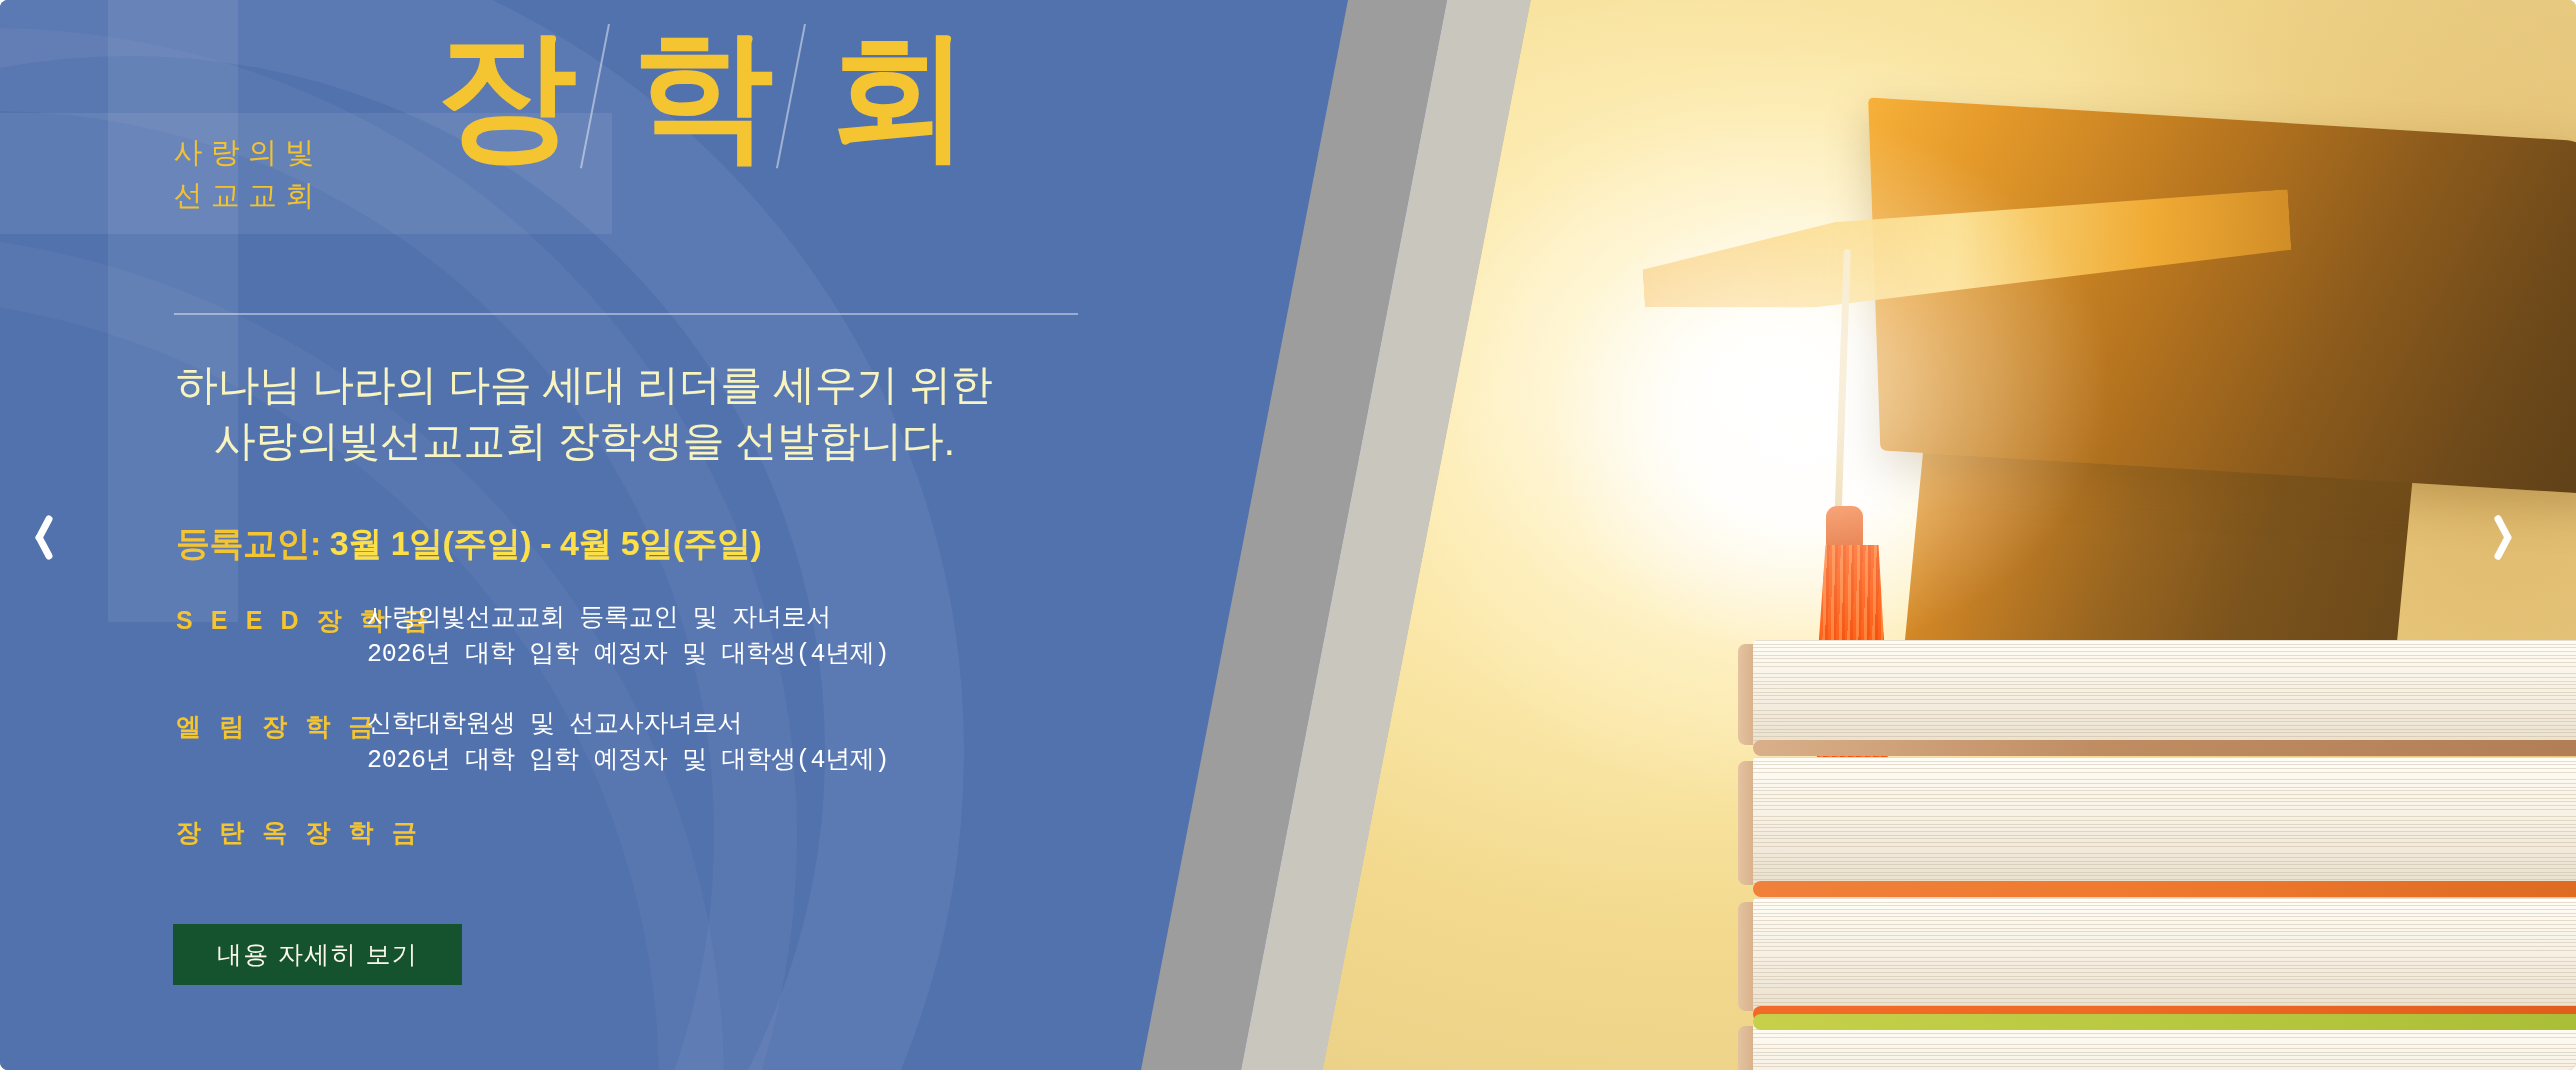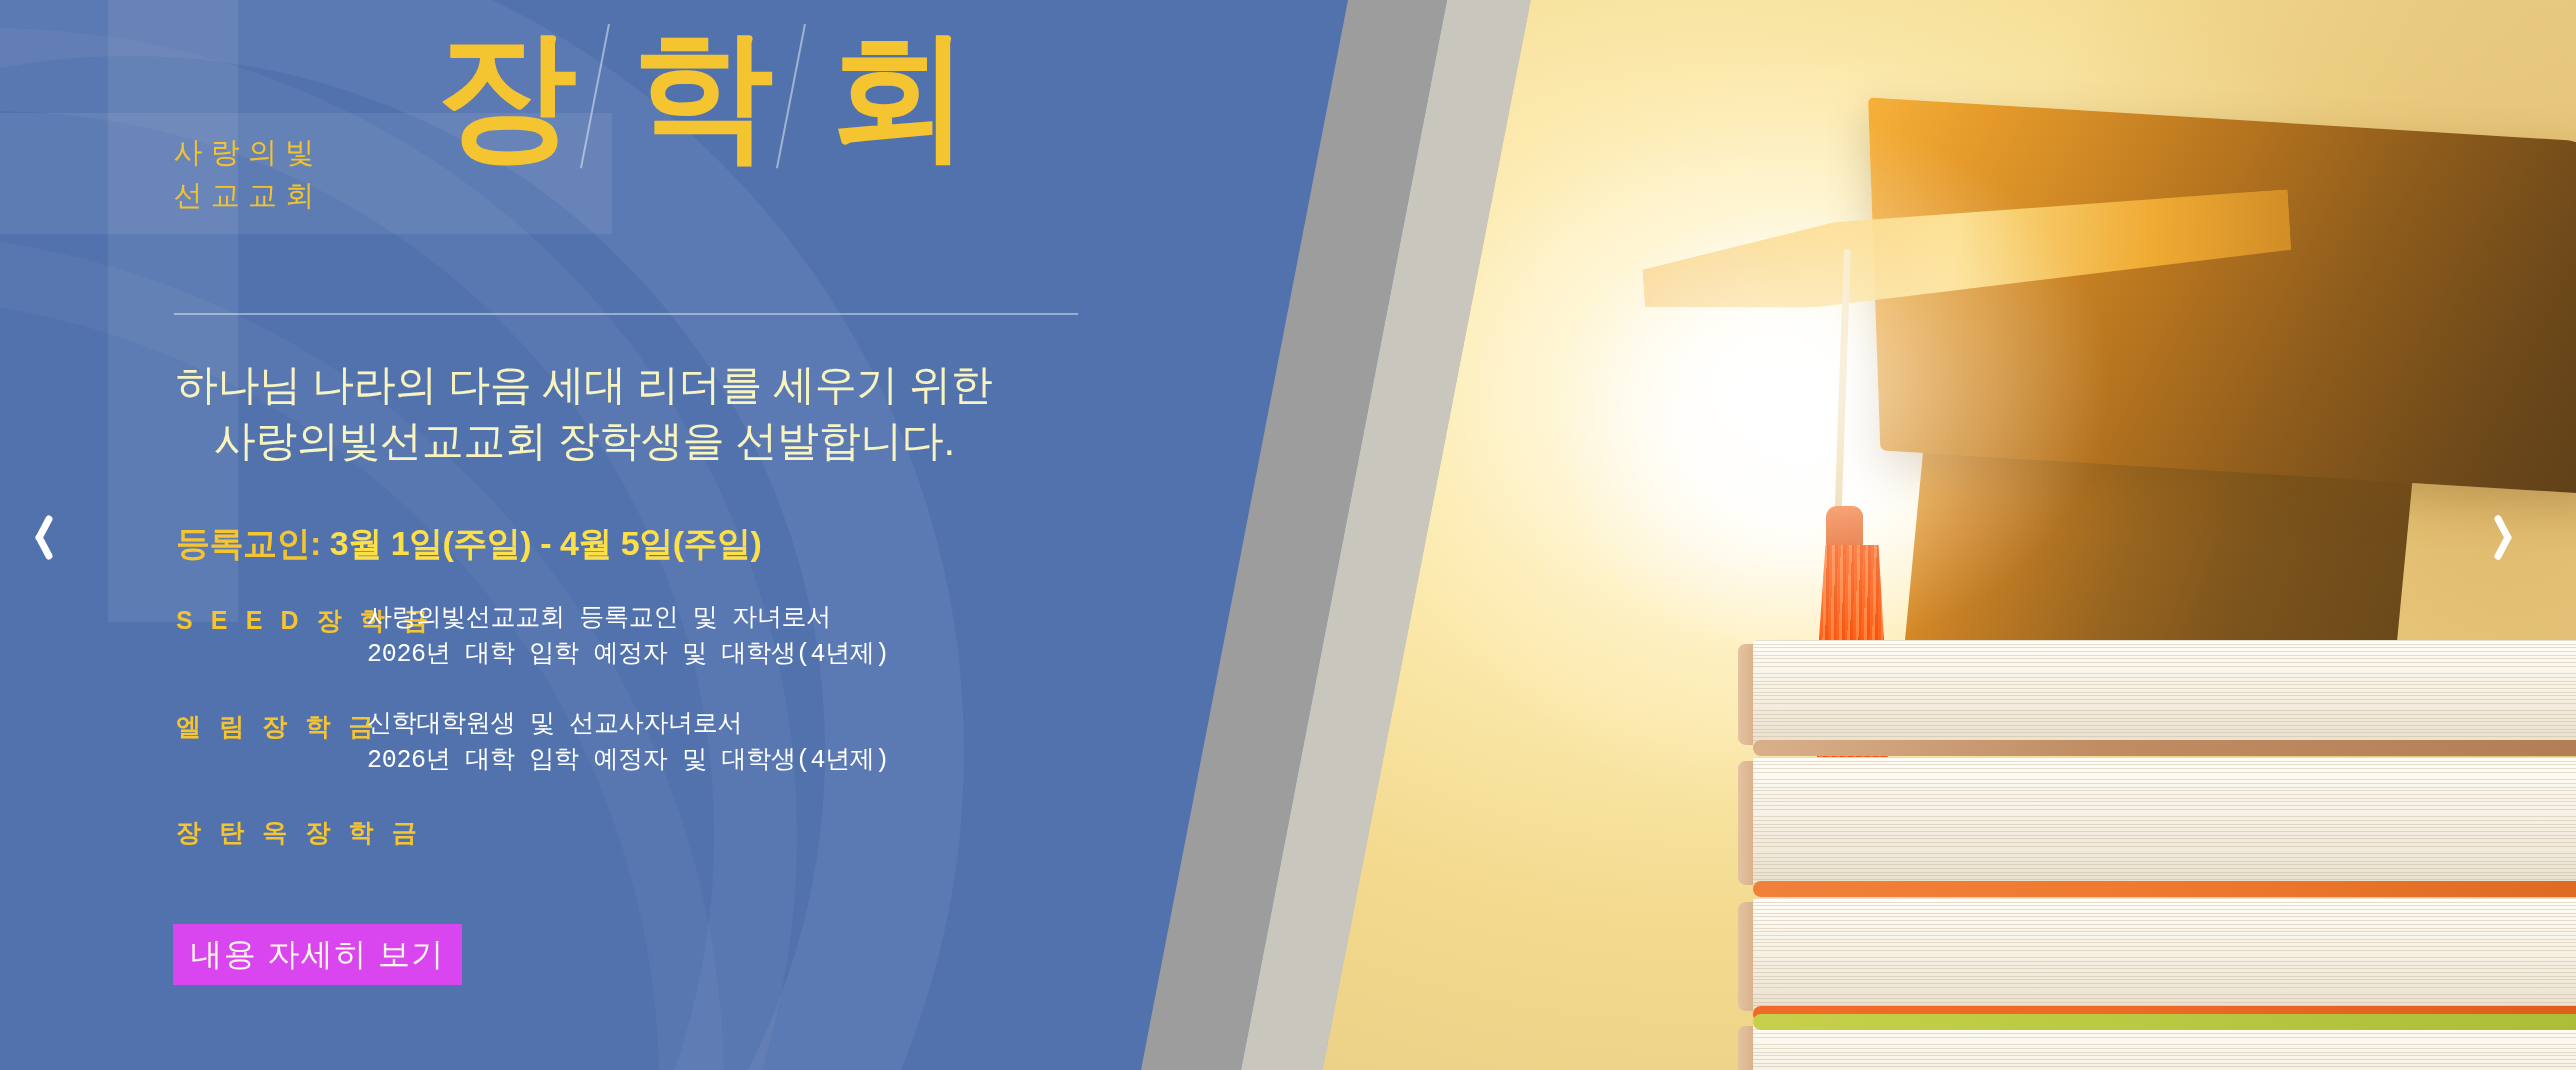--- a/index.html
+++ b/index.html
@@ -10,20 +10,21 @@
   body {
     font-family: "Liberation Sans", "DejaVu Sans", sans-serif;
   }
 
   .banner {
     position: relative;
     width: 2576px;
     height: 1070px;
     overflow: hidden;
     background: #5672b0;
+    border-radius: 8px;
   }
 
   
   .blue-panel {
     position: absolute;
     left: 0;
     top: 0;
     width: 1447px;
     height: 1070px;
     background: #5272ae;
@@ -338,24 +339,24 @@
     font-weight: 400;
     white-space: pre-line;
     letter-spacing: -0.3px;
     font-family: Liberation Mono, monospace;
   }
 
   .cta-button {
     position: absolute;
     left: 173px; top: 924px;
     width: 289px; height: 61px;
-    background: #d946ef;
+    background: #14532d;
     border: none;
     color: #fdf7ea;
-    font-size: 32px;
+    font-size: 25px;
     font-weight: 400;
     letter-spacing: 1.4px;
     cursor: pointer;
     font-family: inherit;
     display: flex;
     align-items: center;
     justify-content: center;
   }
 
   

